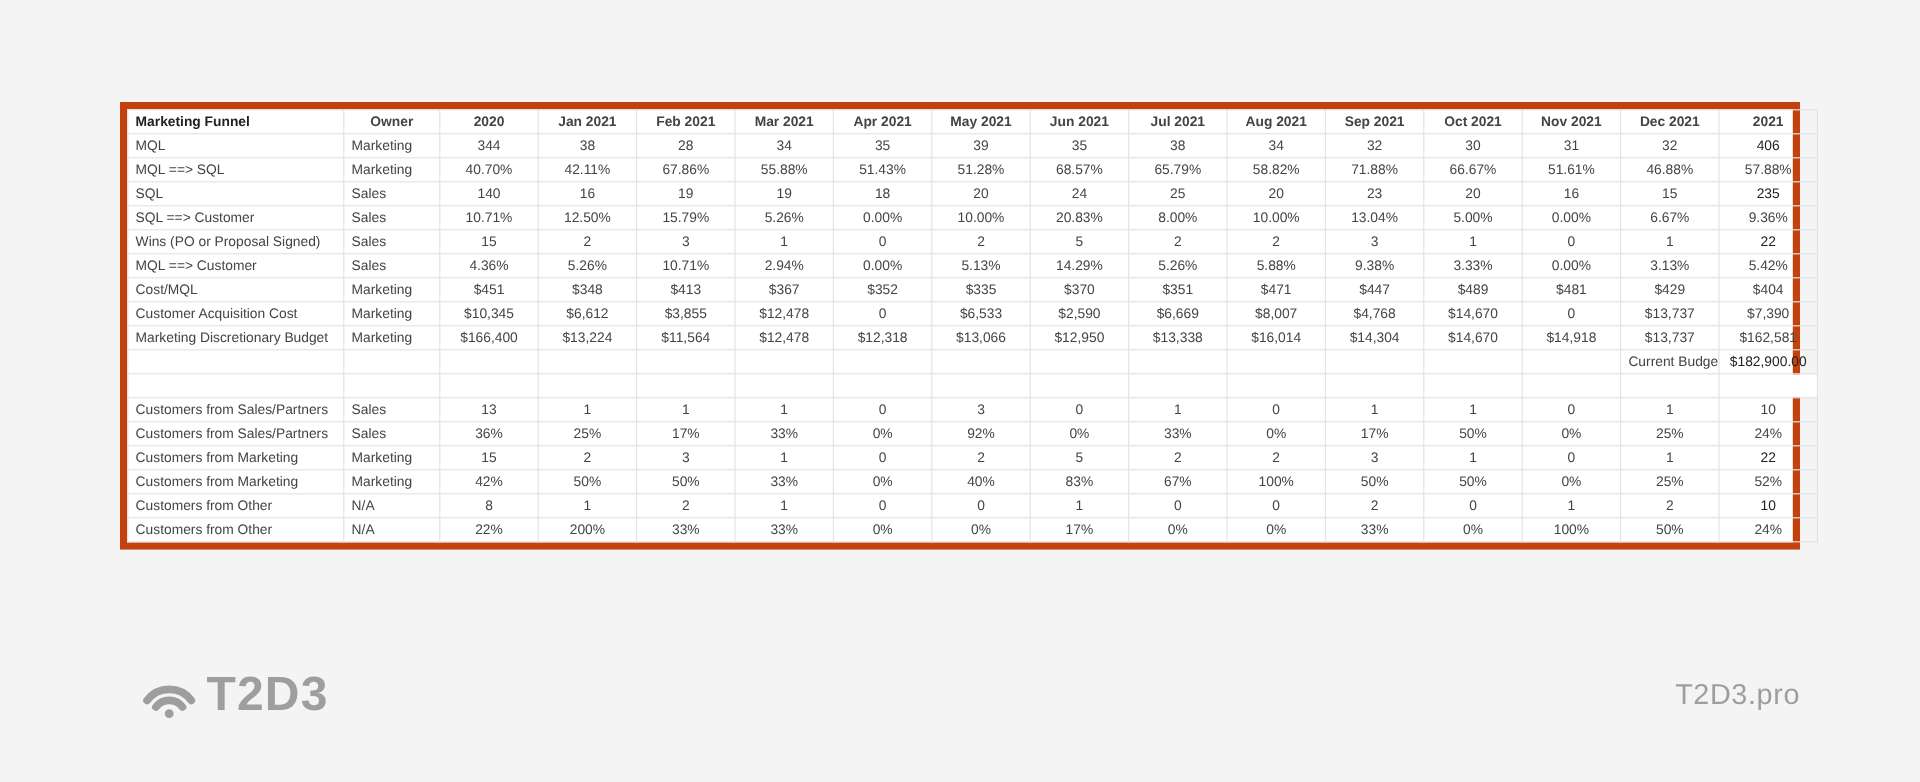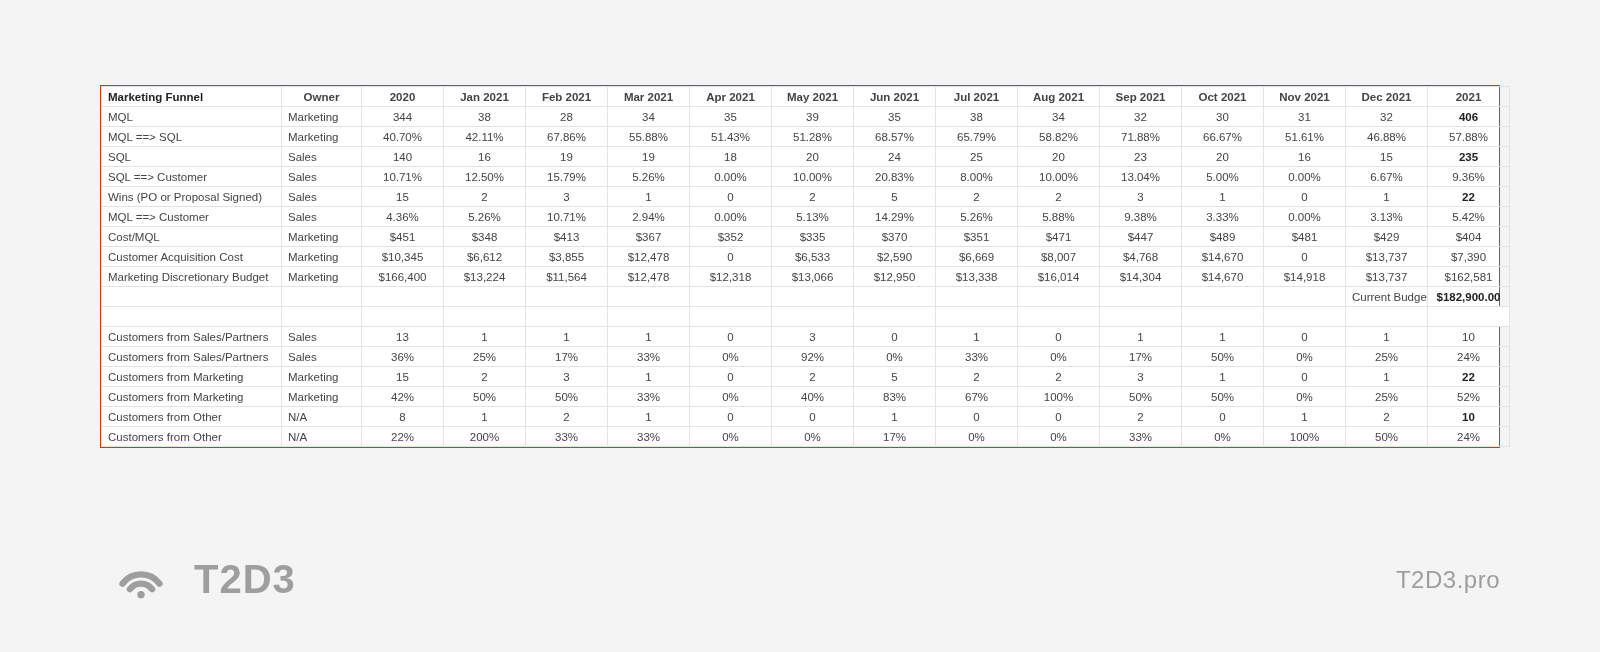--- a/index.html
+++ b/index.html
@@ -16,21 +16,21 @@
     position: relative;
     width: 1600px;
     height: 652px;
   }
   .table-wrap {
     position: absolute;
     left: 100px;
     top: 85px;
     width: 1400px;
     background: #ffffff;
-    border: 1px solid #c2410c;
+    border: 6px solid #c2410c;
   }
   table {
     border-collapse: collapse;
     width: 100%;
     table-layout: fixed;
   }
   td, th {
     border: 1px solid #e3e3e3;
     font-size: 11.5px;
     color: #444;
@@ -41,31 +41,31 @@
     height: 20px;
     vertical-align: middle;
   }
   col.c-label { width: 180px; }
   col.c-owner { width: 80px; }
   col.c-num   { width: 82px; }
   td.row-label { text-align: left; }
   td.owner { text-align: left; }
   tr.header td { font-weight: bold; }
   tr.header td.row-label { font-weight: bold; color:#222; }
-  td.bold { font-weight: bold; color:#222;margin-top:24px; }
+  td.bold { font-weight: normal; color:#222;margin-top:24px; }
   td.right { text-align: right; padding-right: 8px; }
   tr.blank td { background:#fff; }
 
   .logo-block {
     position: absolute;
     left: 118px;
     bottom: 50px;
     display: flex;
     align-items: flex-end;
-    gap: 30px;
+    gap: 8px;
     margin-top: 20px;
   }
   .logo-mark {
     width: 46px;
     height: 46px;
     color: #9e9e9e;
   }
   .logo-text {
     font-size: 40px;
     font-weight: 600;

